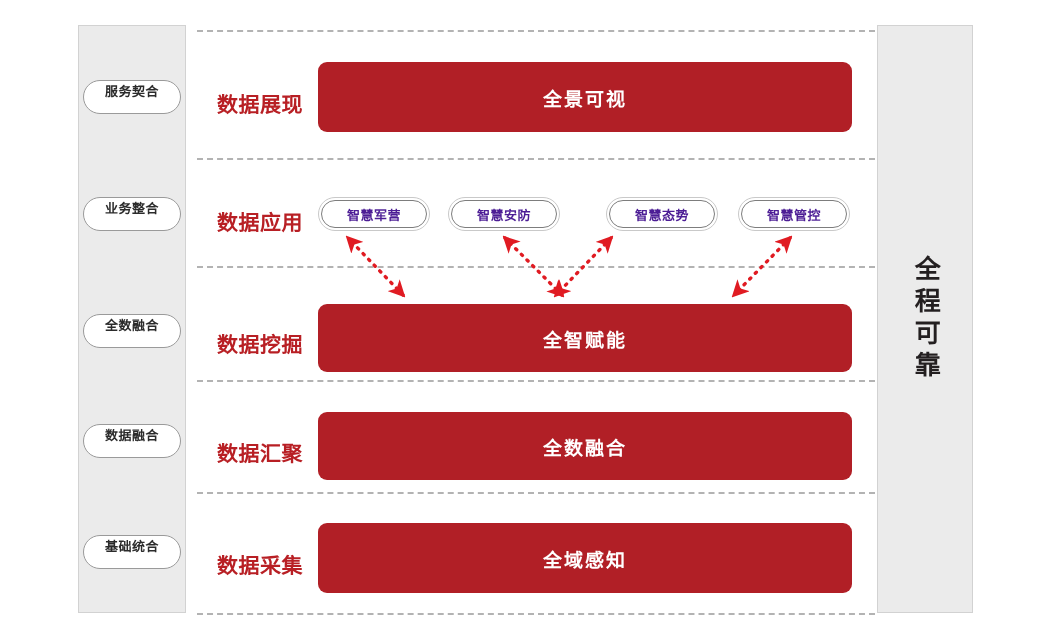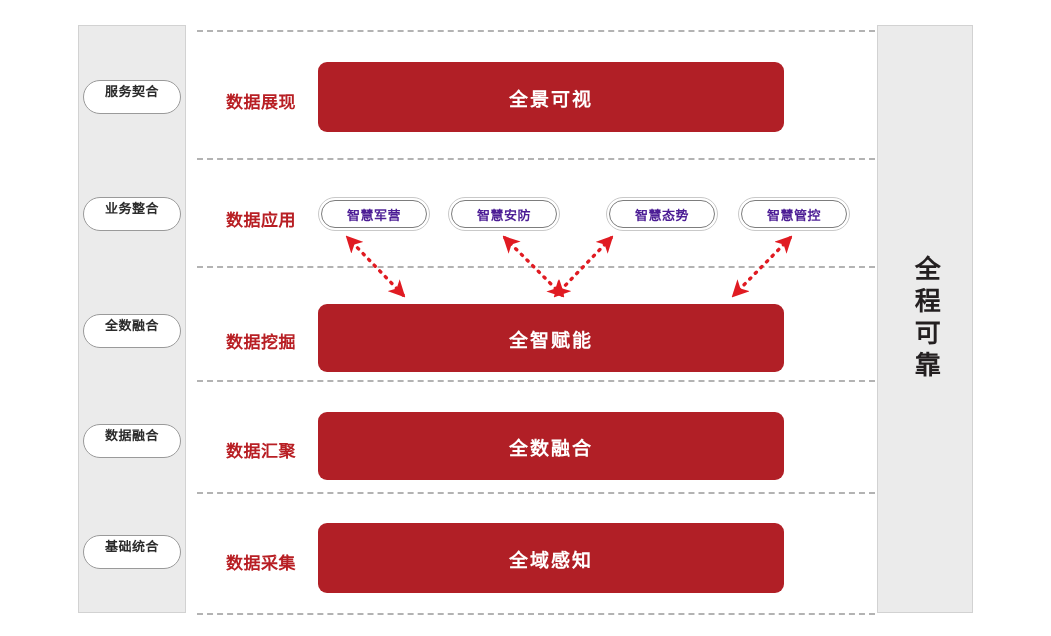--- a/index.html
+++ b/index.html
@@ -72,41 +72,41 @@
     font-size: 26px;
     font-weight: 700;
     color: #231f20;
     letter-spacing: 6px;
     line-height: 1.18;
   }
 
   
   .row-label {
     position: absolute;
-    left: 204px;
+    left: 214px;
     width: 92px;
-    font-size: 17px;
+    font-size: 21px;
     font-weight: 700;
     color: #b81f24;
     letter-spacing: 0.5px;
-    text-align: right;
+    text-align: center;
   }
 
   .divider {
     position: absolute;
     left: 197px;
     width: 678px;
     height: 0;
     border-top: 2px dashed #b3b3b3;
   }
 
   .red-bar {
     position: absolute;
     left: 318px;
-    width: 466px;
+    width: 534px;
     background: #b11f26;
     border-radius: 9px;
     display: flex;
     align-items: center;
     justify-content: center;
     color: #ffffff;
     font-size: 19px;
     font-weight: 700;
     letter-spacing: 2px;
   }

